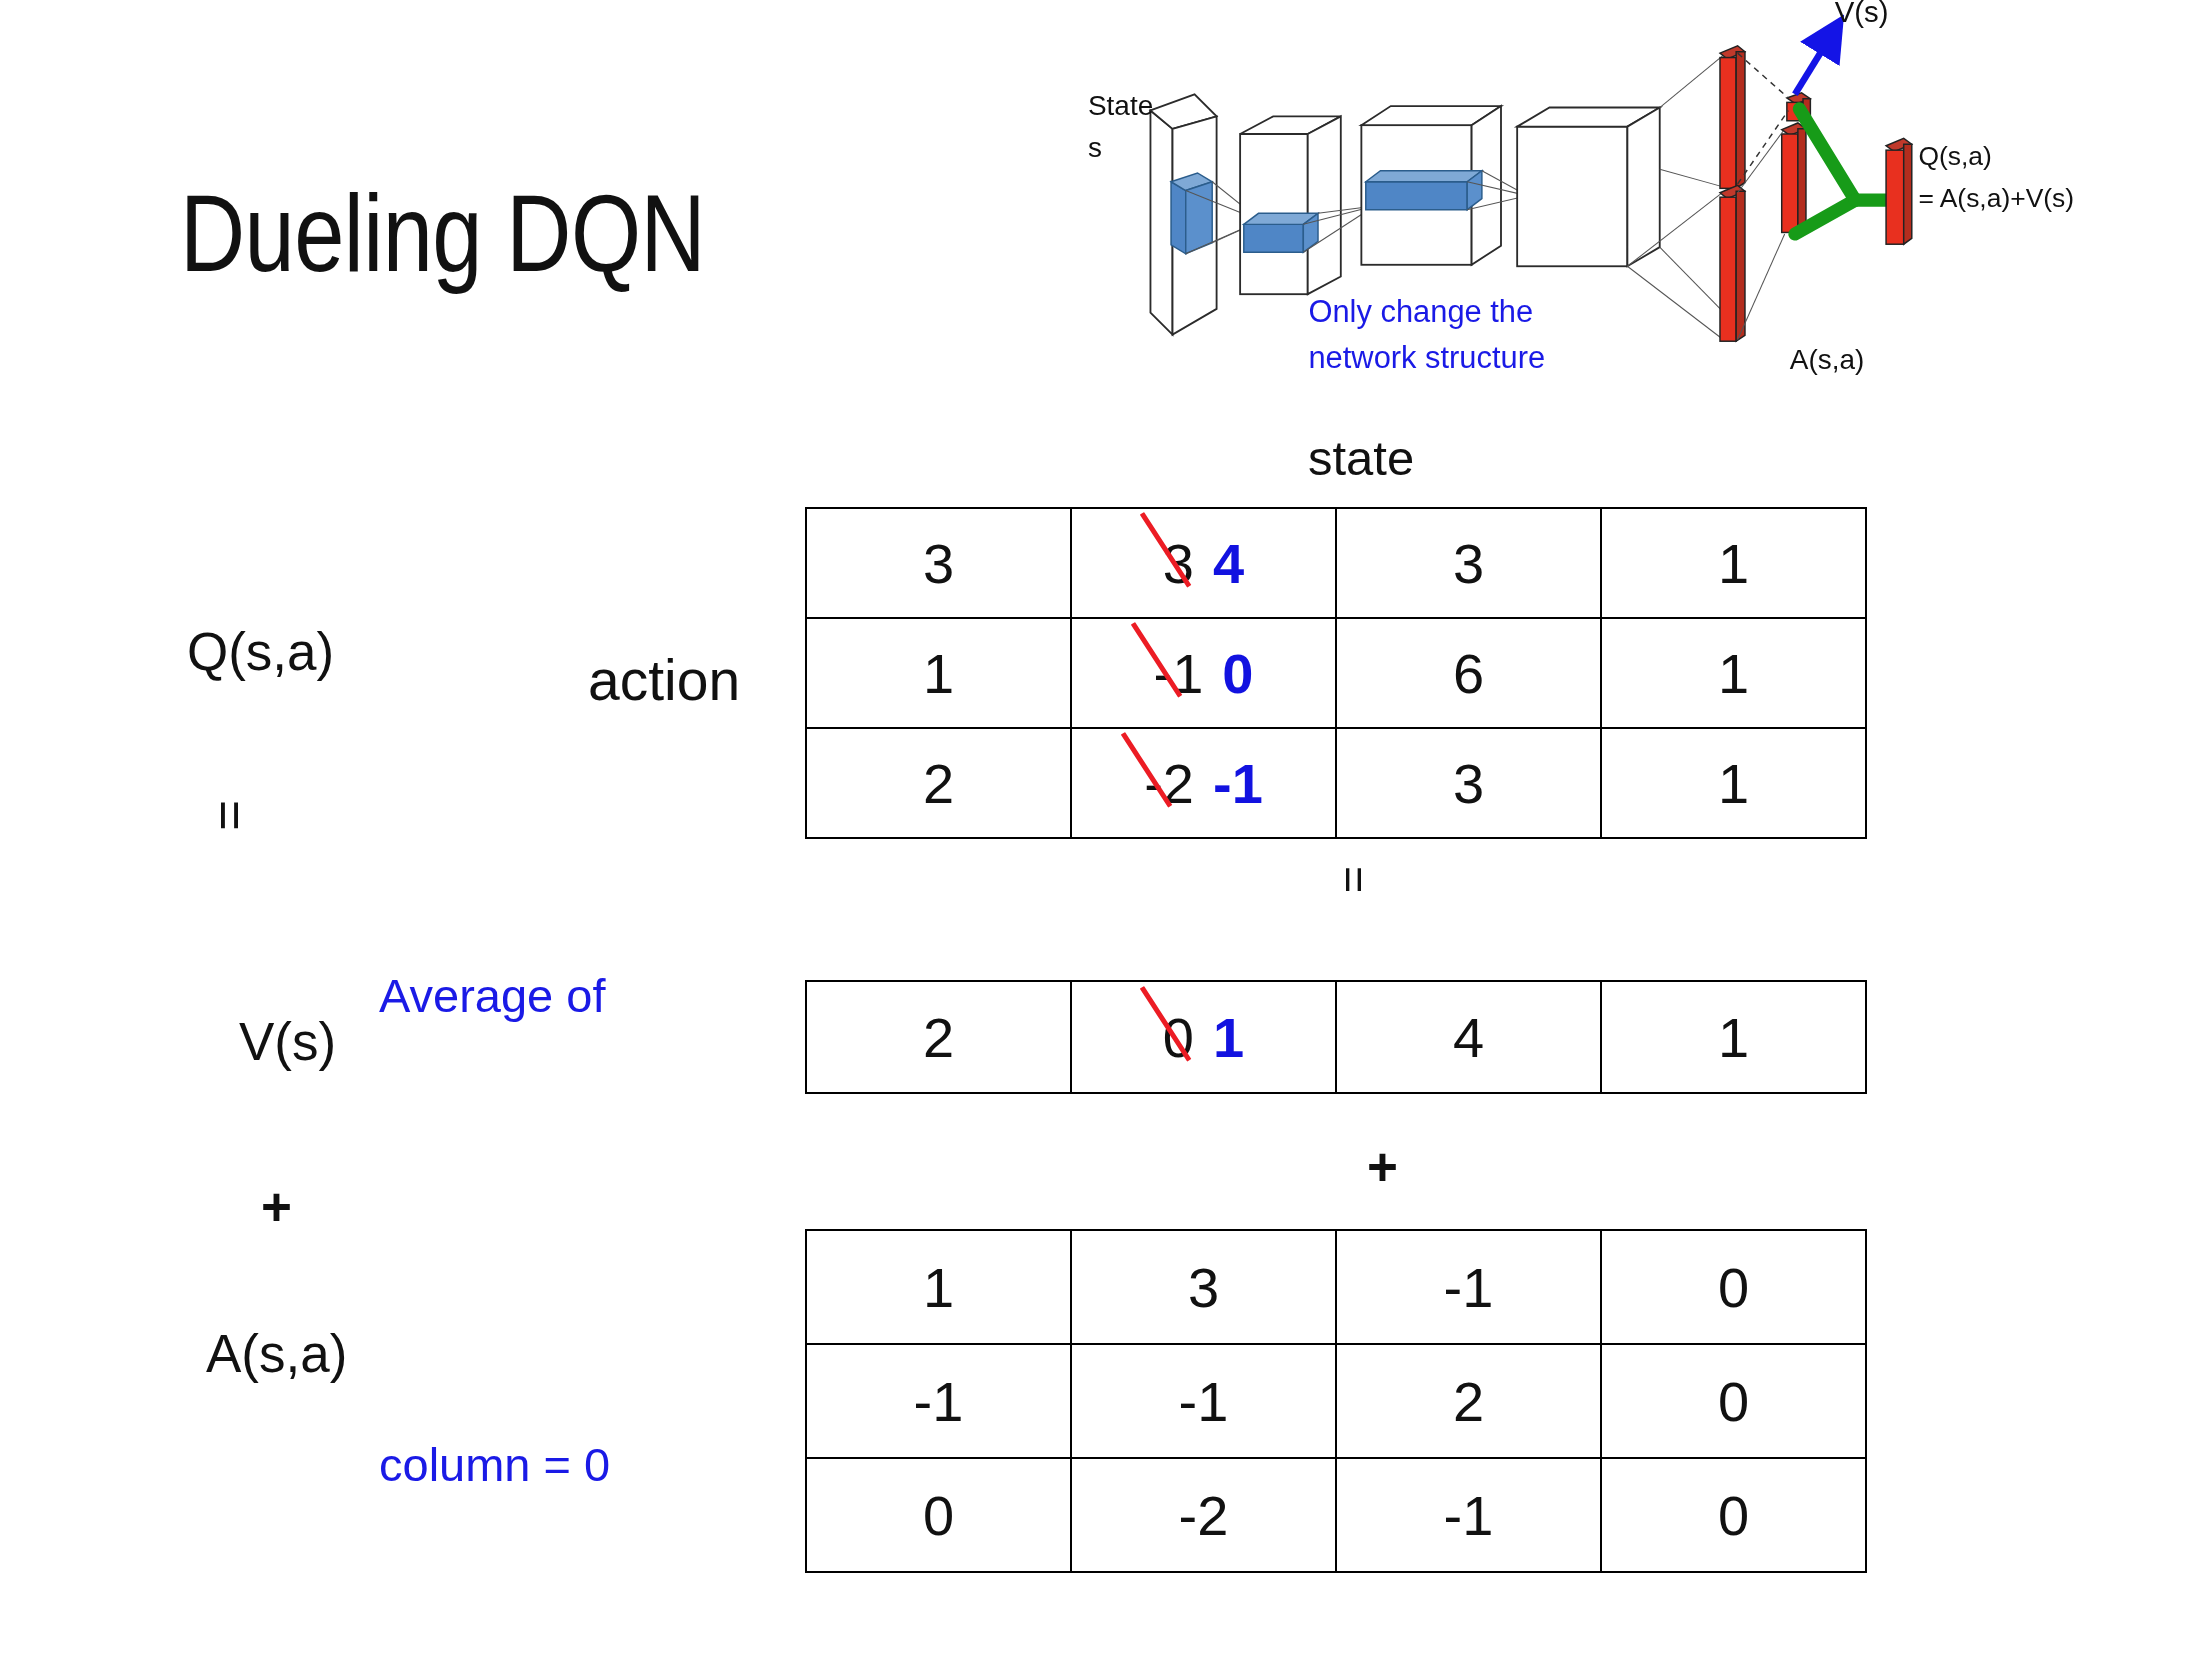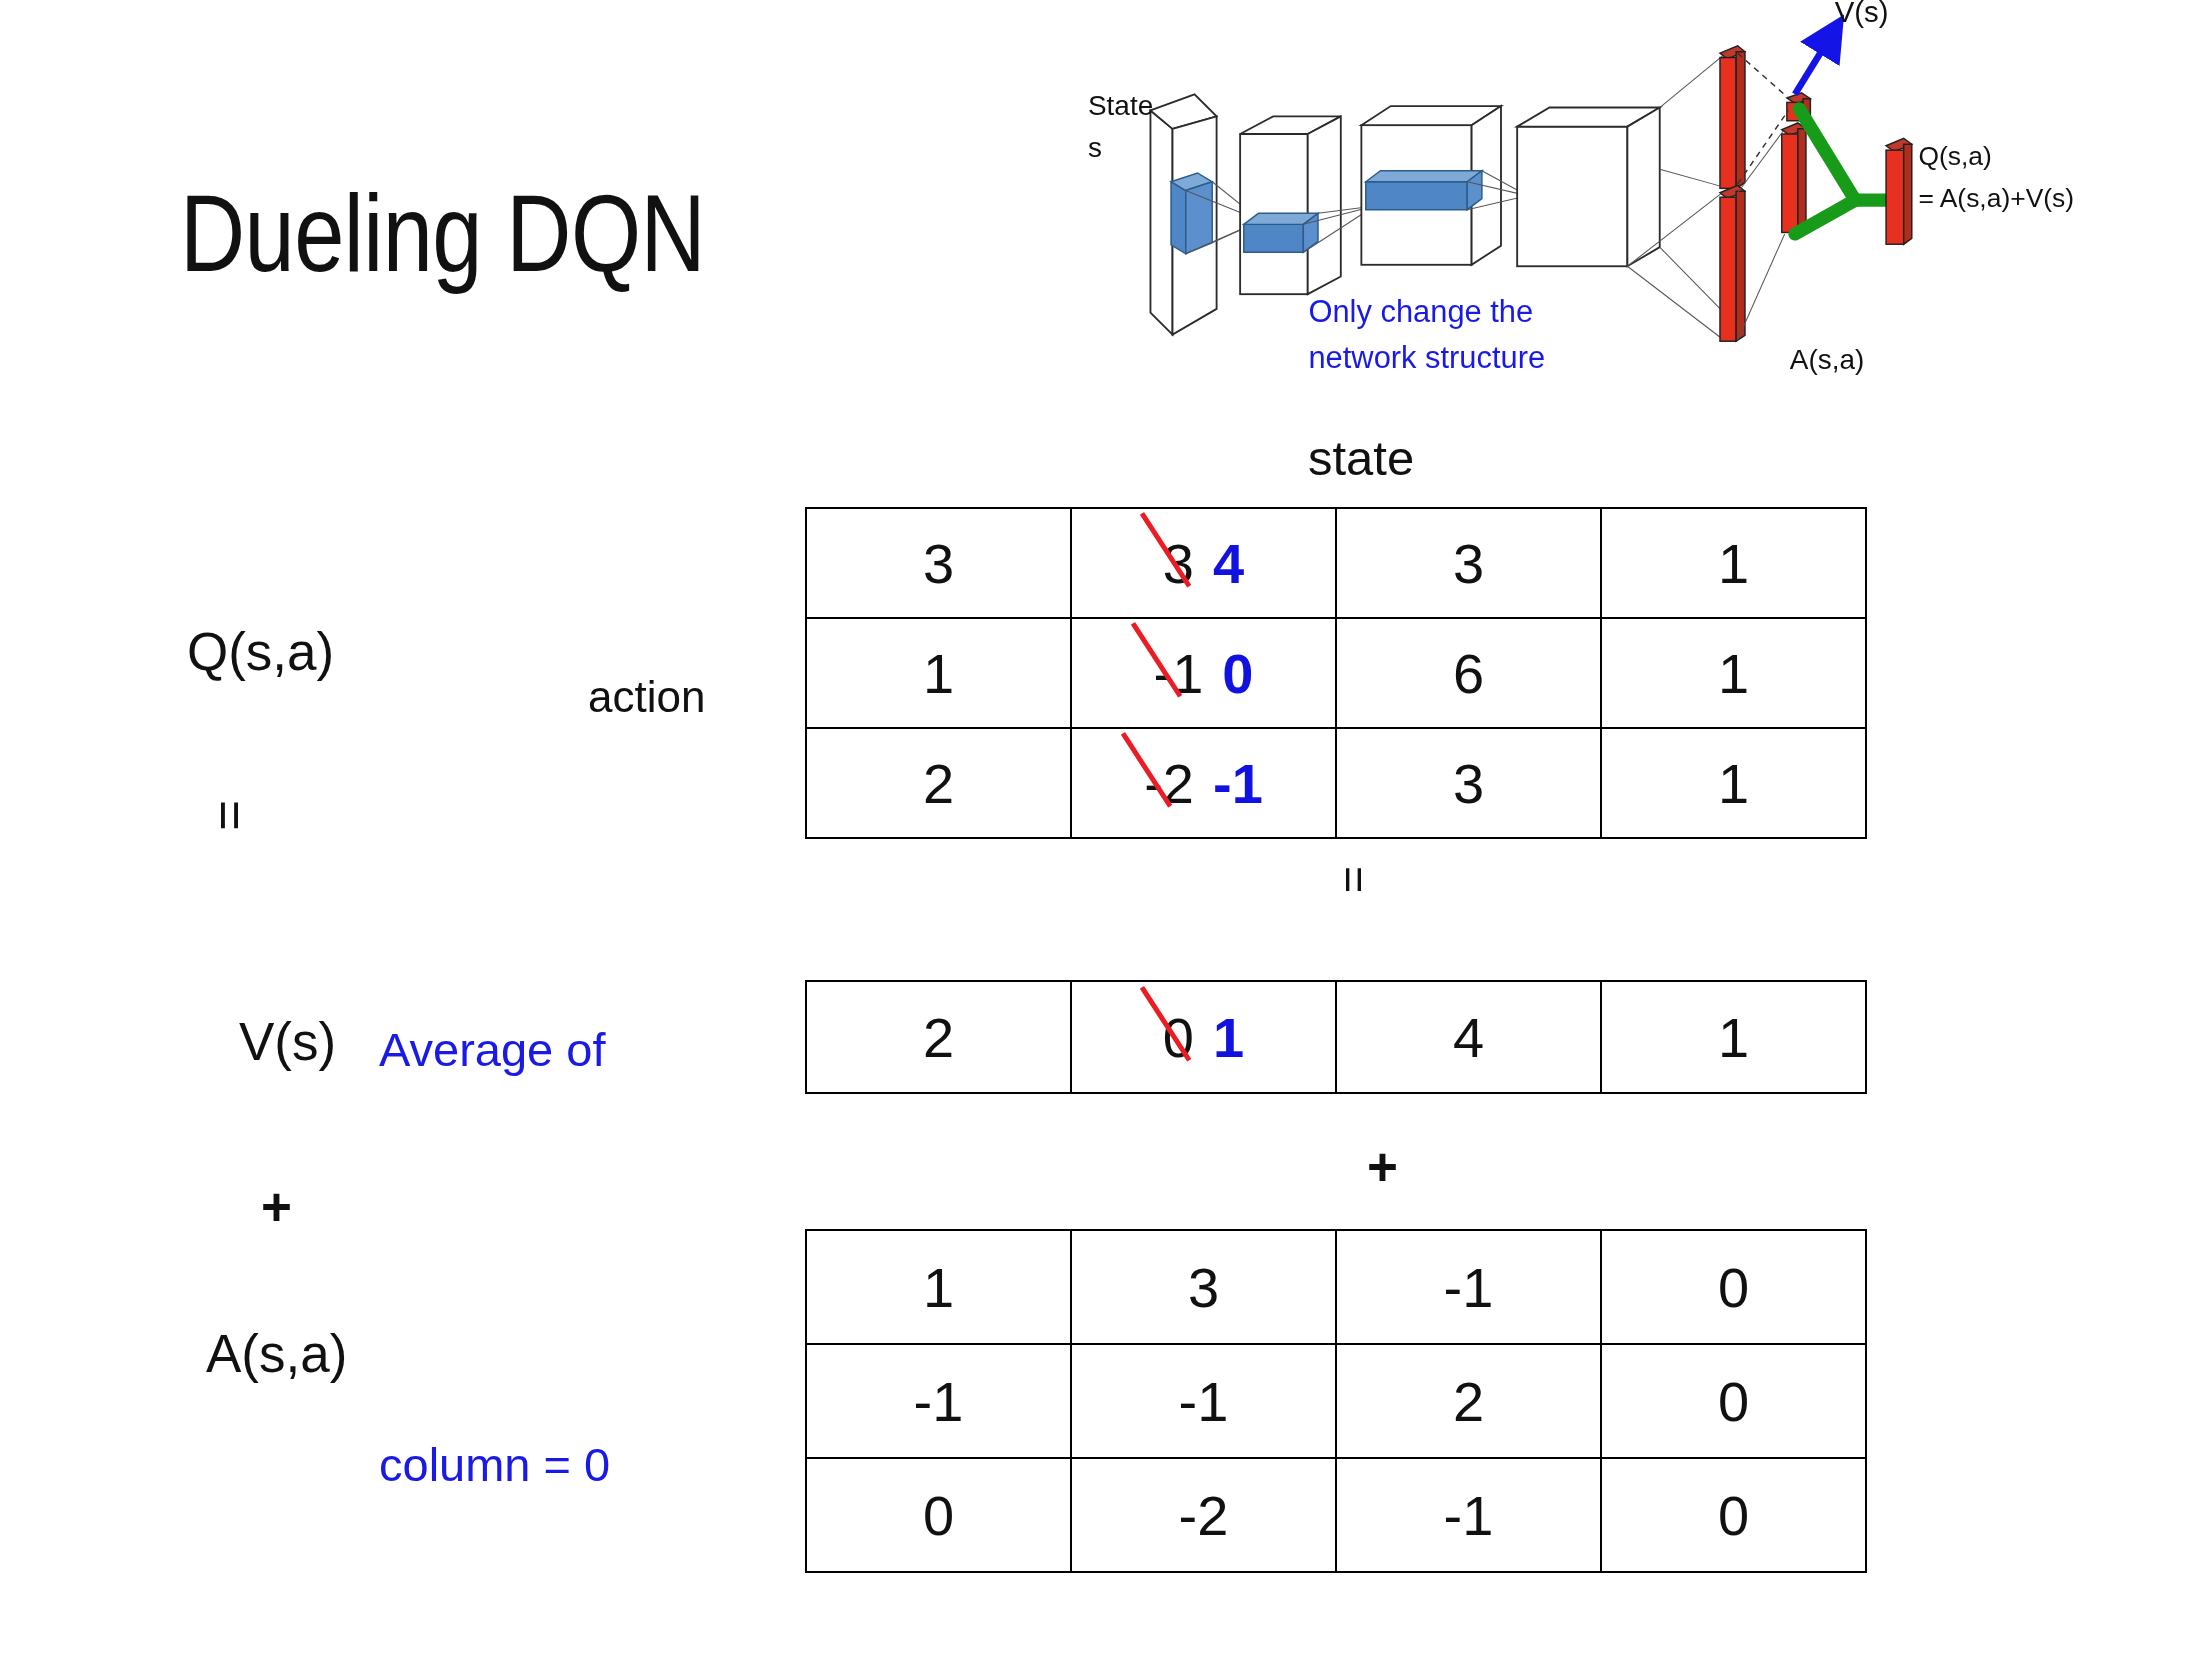--- a/index.html
+++ b/index.html
@@ -27,29 +27,29 @@
   
   #netdiagram{position:absolute;left:1088px;top:0px;width:1117px;height:412px;}
   #netdiagram svg{display:block;}
 
   
   .lbl{position:absolute;color:#111111;white-space:nowrap;}
   .lbl-blue{position:absolute;color:#1a1ae6;white-space:nowrap;}
 
   #lab-state{left:1308px;top:430px;font-size:49px;}
   #lab-q{left:187px;top:621px;font-size:53px;}
-  #lab-action{left:588px;top:647px;font-size:44px;margin-top:25px;}
+  #lab-action{left:588px;top:647px;font-size:57px;}
   #lab-eq1{left:261px;top:800px;font-size:53px;transform:rotate(90deg);transform-origin:left top;}
   #lab-eq2{left:1382px;top:866px;font-size:47px;transform:rotate(90deg);transform-origin:left top;}
   #lab-v{left:239px;top:1011px;font-size:53px;}
   #lab-plus1{left:261px;top:1176px;font-size:53px;font-weight:700;}
   #lab-plus2{left:1367px;top:1136px;font-size:53px;font-weight:700;}
   #lab-a{left:206px;top:1323px;font-size:53px;}
 
-  #note-avg{left:379px;top:1022px;font-size:47px;line-height:1.18;width:345px;white-space:normal;}
+  #note-avg{left:379px;top:968px;font-size:47px;line-height:1.18;width:345px;white-space:normal;}
   #note-sum{left:379px;top:1437px;font-size:47px;line-height:1.18;width:345px;white-space:normal;}
 
   
   .grid{position:absolute;border-collapse:collapse;table-layout:fixed;}
   .grid td{
     border:2.2px solid #000000;
     text-align:center;
     vertical-align:middle;
     font-size:56px;
     color:#111111;

